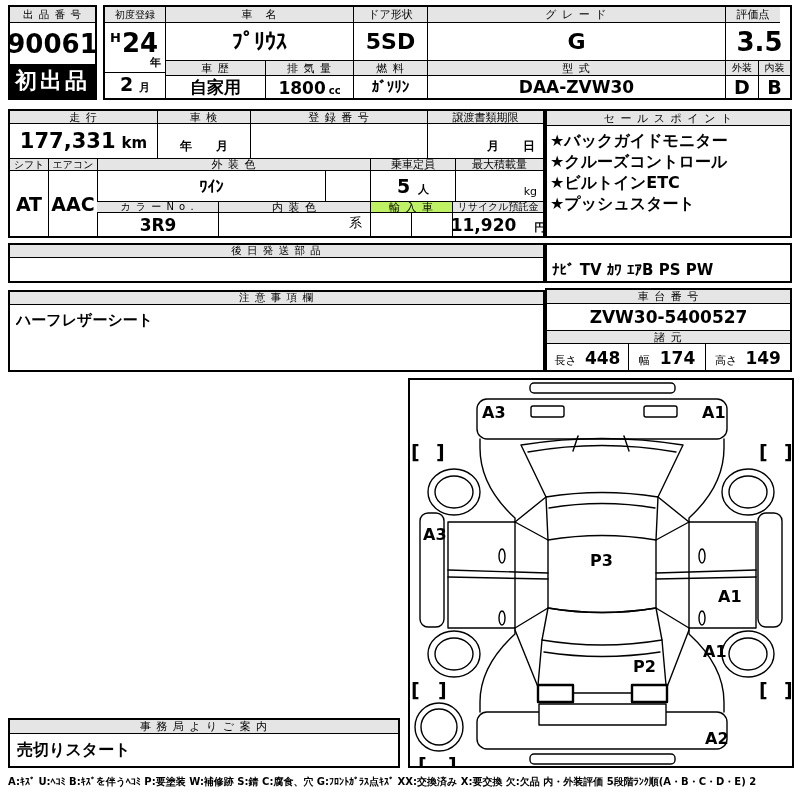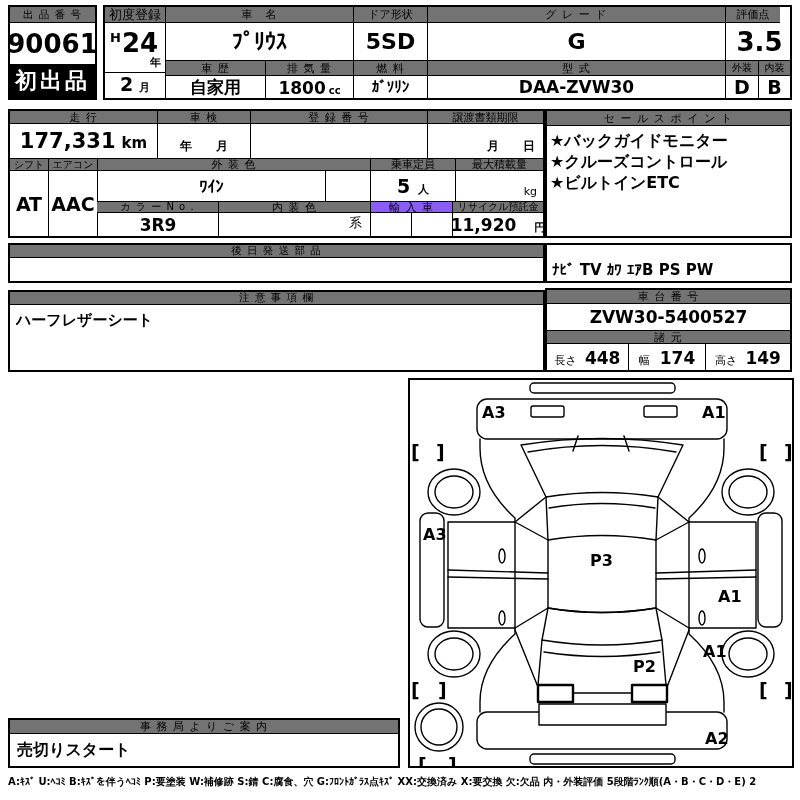--- a/index.html
+++ b/index.html
@@ -3,23 +3,23 @@
 <meta charset="utf-8">
 <style>
   html,body{margin:0;padding:0;background:#fff;}
   #sheet{
     position:relative;width:800px;height:800px;background:#fff;
     font-family:"DejaVu Sans","Liberation Sans",sans-serif;color:#000;
     overflow:hidden;
   }
   .box{position:absolute;border:2px solid #000;background:#fff;box-sizing:border-box;}
   .cell{position:absolute;box-sizing:border-box;overflow:hidden;}
-  .hdr{background:#737373;font-size:11px;letter-spacing:1px;text-align:center;
+  .hdr{background:#e5e5e5;font-size:11px;letter-spacing:1px;text-align:center;
        display:flex;align-items:center;justify-content:center;white-space:nowrap;}
-  .whdr{background:#8b5cf6;font-size:11px;text-align:center;
+  .whdr{background:#bef264;font-size:11px;text-align:center;
        display:flex;align-items:center;justify-content:center;white-space:nowrap;}
   .bl{border-left:1px solid #000;} .bt{border-top:1px solid #000;}
   .bb{border-bottom:1px solid #000;}
   .val{font-weight:bold;display:flex;align-items:center;justify-content:center;white-space:nowrap;text-align:center;}
   .valb{font-weight:bold;display:flex;align-items:baseline;justify-content:center;white-space:nowrap;}
   .badge{background:#000;color:#fff;font-weight:bold;letter-spacing:3px;
          display:flex;align-items:center;justify-content:center;}
   .listing{font-size:15px;font-weight:bold;line-height:21.5px;white-space:pre-line;}
   .stars{font-size:16px;font-weight:bold;line-height:21px;white-space:nowrap;}
   svg text{font-family:"DejaVu Sans","Liberation Sans",sans-serif;}
@@ -32,21 +32,21 @@
 <div id="sheet">
 
   <div class="box" style="left:8px;top:5px;width:89px;height:95px;">
     <div class="cell hdr bb" style="left:0;top:0;width:85px;height:16px;font-size:10.5px;">出 品 番 号</div>
     <div class="cell val" style="left:0;top:16px;width:85px;height:41px;font-size:26px;">90061</div>
     <div class="cell badge" style="left:0;top:57px;width:85px;height:34px;font-size:22px;">初出品</div>
   </div>
 
   <div class="box" style="left:103px;top:5px;width:689px;height:95px;">
 
-    <div class="cell hdr bb" style="left:0;top:0;width:60px;height:16px;font-size:13px;letter-spacing:0;">初度登録</div>
+    <div class="cell hdr bb" style="left:0;top:0;width:60px;height:16px;font-size:10px;letter-spacing:0;">初度登録</div>
     <div class="cell" style="left:0;top:16px;width:60px;height:49px;">
       <span style="position:absolute;left:5px;top:7px;font-size:13px;font-weight:bold;">H</span>
       <span style="position:absolute;left:17px;top:5px;font-size:26px;font-weight:bold;">24</span>
       <span style="position:absolute;right:4px;bottom:2px;font-size:11px;font-weight:bold;">年</span>
     </div>
     <div class="cell valb bt" style="left:0;top:65px;width:60px;height:26px;gap:6px;">
       <span style="font-size:19px;">2</span>
       <span style="font-size:11px;">月</span>
     </div>
 
@@ -136,20 +136,21 @@
     <div class="cell hdr bb" style="left:0;top:0;width:533px;height:13px;font-size:10.5px;">注 意 事 項 欄</div>
     <div class="cell" style="left:6px;top:19px;width:520px;height:55px;font-size:15px;font-weight:bold;">ハーフレザーシート</div>
   </div>
 
   <div class="box" style="left:545px;top:109px;width:247px;height:129px;">
     <div class="cell hdr bb" style="left:0;top:0;width:243px;height:15px;">セ ー ル ス ポ イ ン ト</div>
     <div class="cell stars" style="left:3px;top:19px;width:238px;height:102px;">
       <div>★バックガイドモニター</div>
       <div>★クルーズコントロール</div>
       <div>★ビルトインETC</div>
+      <div>★プッシュスタート</div>
     </div>
   </div>
 
   <div class="box" style="left:545px;top:243px;width:247px;height:40px;">
     <div class="cell" style="left:5px;top:14px;width:235px;height:22px;font-size:15px;font-weight:bold;line-height:22px;white-space:nowrap;">ﾅﾋﾞ TV ｶﾜ ｴｱB PS PW</div>
   </div>
 
   <div class="box" style="left:545px;top:288px;width:247px;height:84px;">
     <div class="cell hdr bb" style="left:0;top:0;width:243px;height:14px;">車 台 番 号</div>
     <div class="cell val" style="left:0;top:14px;width:243px;height:26px;font-size:17px;">ZVW30-5400527</div>

